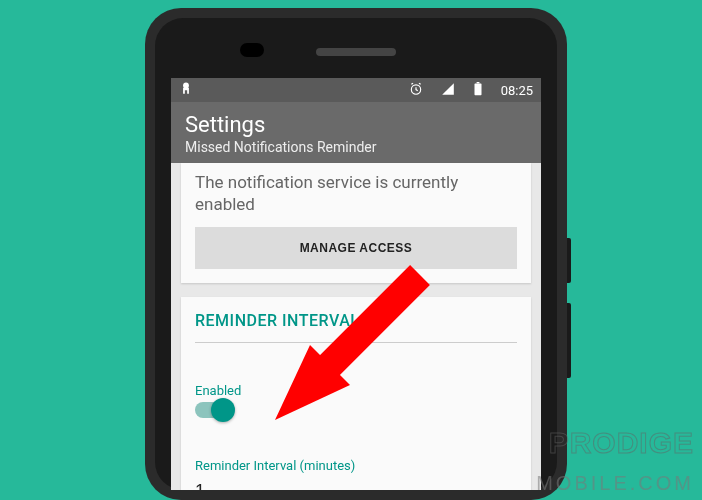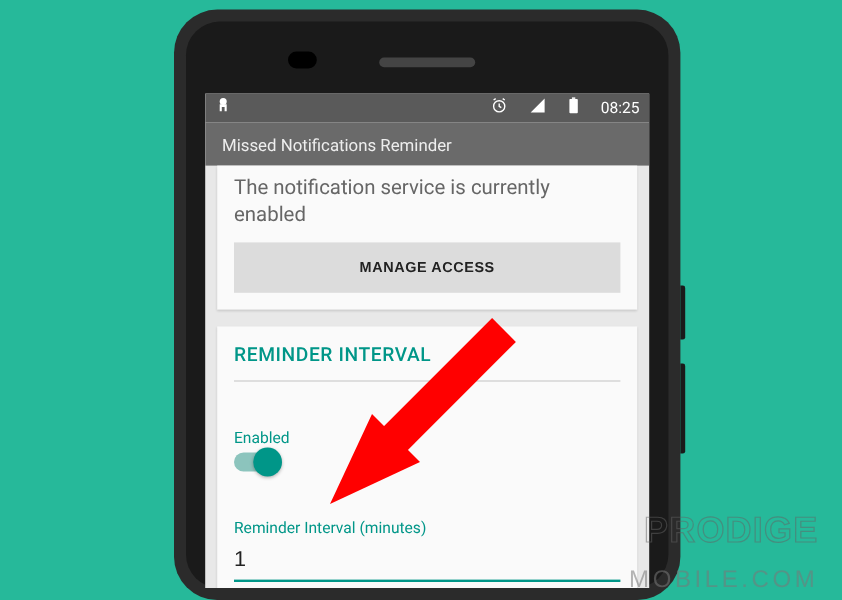--- a/index.html
+++ b/index.html
@@ -176,21 +176,21 @@
     border-radius: 50%;
   }
   .arrow {
     position: absolute;
     left: 270px;
     top: 265px;
     pointer-events: none;
   }
   .watermark {
     position: absolute;
-    right: 20px;
+    right: 8px;
     bottom: 8px;
     font-family: Arial, sans-serif;
     text-align: right;
     color: rgba(120,120,120,0.55);
     line-height: 0.9;
   }
   .watermark .line1 {
     font-size: 30px;
     font-weight: 700;
     letter-spacing: 1px;
@@ -241,20 +241,21 @@
             <svg width="10" height="14" viewBox="0 0 12 20" fill="#fff">
                 <rect x="1" y="2" width="10" height="17" rx="1"></rect>
                 <rect x="4" y="0" width="4" height="2"></rect>
               </svg>
           </span>
           <span>08:25</span>
         </div>
       </div>
 
       <div class="app-bar">
+        <div class="app-title">Settings</div>
         <div class="app-subtitle">Missed Notifications Reminder</div>
       </div>
 
       <div class="content">
 
         <div class="card">
           <div class="service-text">The notification service is currently enabled</div>
           <button class="manage-btn">MANAGE ACCESS</button>
         </div>
 

